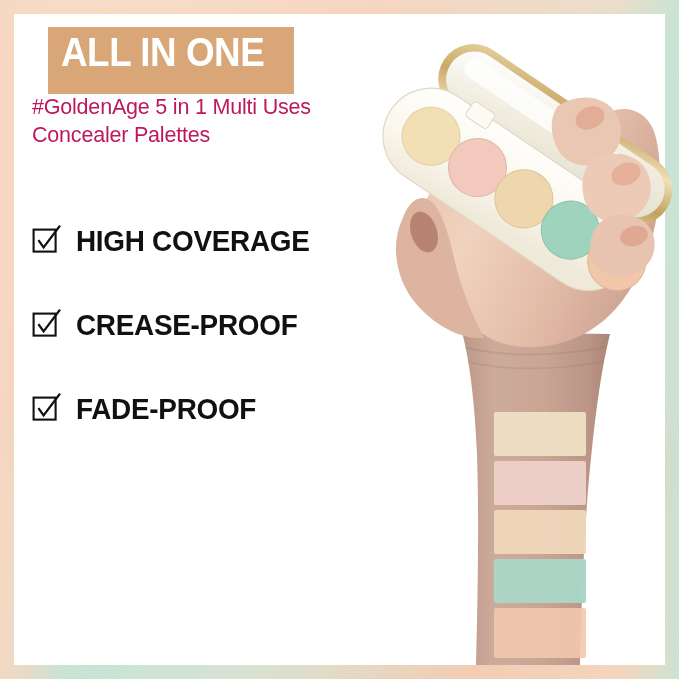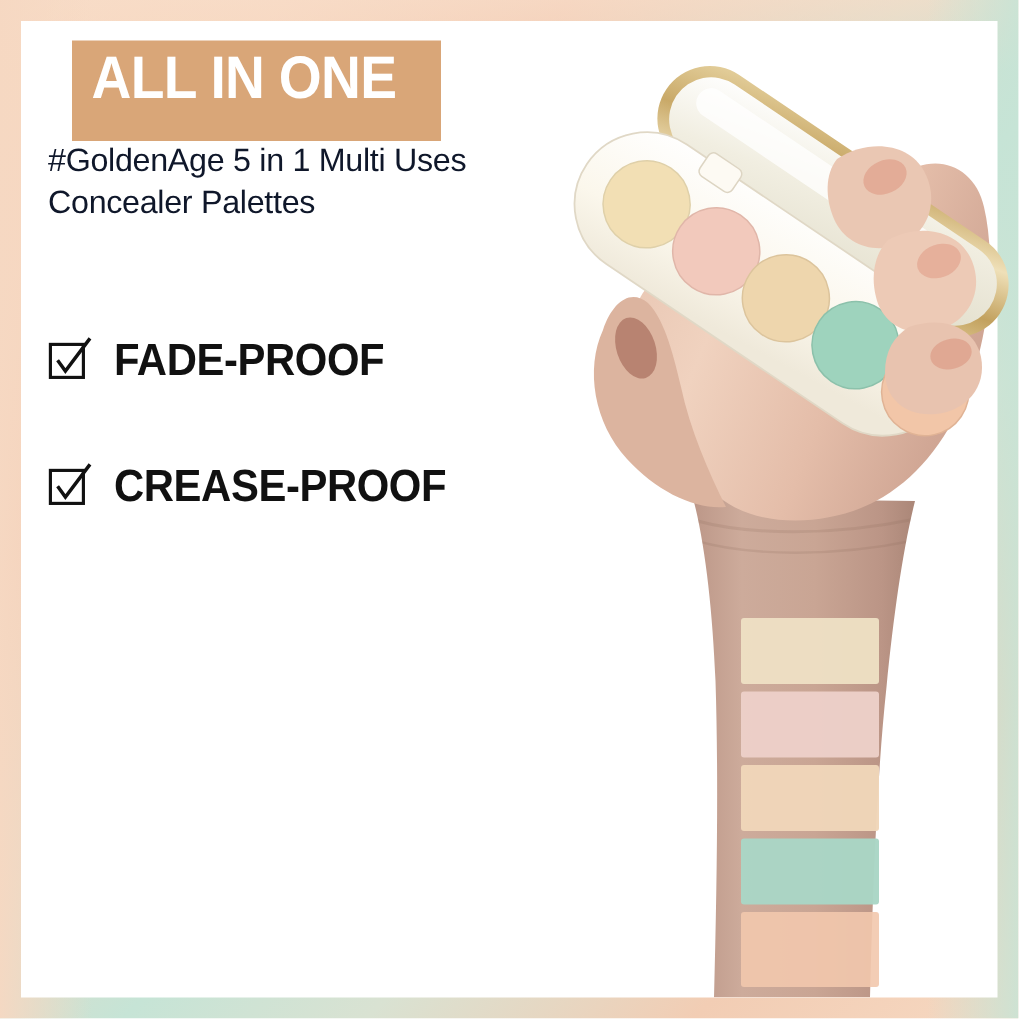--- a/index.html
+++ b/index.html
@@ -84,21 +84,21 @@
     display: block;
   }
 
   .subtitle {
     position: absolute;
     left: 10px;
     top: 79px;
     width: 345px;
     font-size: 21.5px;
     line-height: 28px;
-    color: #0f172a;
+    color: #be185d;
     font-weight: 400;
     letter-spacing: -0.2px;
   }
 
   
   .features {
     position: absolute;
     left: 10px;
     top: 185px;
     width: 350px;
@@ -155,42 +155,51 @@
     <div class="text-col">
 
       <div class="banner">
         <span class="banner-text">ALL IN ONE</span>
       </div>
 
       <div class="subtitle">#GoldenAge 5 in 1 Multi Uses Concealer Palettes</div>
 
       <div class="features">
 
-
+        <div class="feature">
+          <span class="check-icon">
+            <svg width="30" height="30" viewBox="0 0 30 30">
+              <rect x="1.6" y="4.6" width="22" height="22" fill="none" stroke="#111" stroke-width="2.1"></rect>
+              <path d="M6.4 15.2 L11.6 22.4 L28 0.6" fill="none" stroke="#111" stroke-width="2.3" stroke-linecap="butt" stroke-linejoin="miter"></path>
+            </svg>
+          </span>
+          <span class="feature-label">HIGH COVERAGE</span>
+        </div>
+
+
+        <div class="feature">
+          <span class="check-icon">
+            <svg width="30" height="30" viewBox="0 0 30 30">
+              <rect x="1.6" y="4.6" width="22" height="22" fill="none" stroke="#111" stroke-width="2.1"></rect>
+              <path d="M6.4 15.2 L11.6 22.4 L28 0.6" fill="none" stroke="#111" stroke-width="2.3" stroke-linecap="butt" stroke-linejoin="miter"></path>
+            </svg>
+          </span>
+          <span class="feature-label">CREASE-PROOF</span>
+        </div>
 
         <div class="feature">
           <span class="check-icon">
             <svg width="30" height="30" viewBox="0 0 30 30">
               <rect x="1.6" y="4.6" width="22" height="22" fill="none" stroke="#111" stroke-width="2.1"></rect>
               <path d="M6.4 15.2 L11.6 22.4 L28 0.6" fill="none" stroke="#111" stroke-width="2.3" stroke-linecap="butt" stroke-linejoin="miter"></path>
             </svg>
           </span>
           <span class="feature-label">FADE-PROOF</span>
         </div>
 
-        <div class="feature">
-          <span class="check-icon">
-            <svg width="30" height="30" viewBox="0 0 30 30">
-              <rect x="1.6" y="4.6" width="22" height="22" fill="none" stroke="#111" stroke-width="2.1"></rect>
-              <path d="M6.4 15.2 L11.6 22.4 L28 0.6" fill="none" stroke="#111" stroke-width="2.3" stroke-linecap="butt" stroke-linejoin="miter"></path>
-            </svg>
-          </span>
-          <span class="feature-label">CREASE-PROOF</span>
-        </div>
-
 
       </div>
     </div>
 
     <div class="photo">
       <svg width="335" height="651" viewBox="0 0 335 651">
         <defs>
           <linearGradient id="skinG" x1="0" y1="0" x2="1" y2="0">
             <stop offset="0" stop-color="#bc9788"></stop>
             <stop offset="0.22" stop-color="#cdab9b"></stop>

